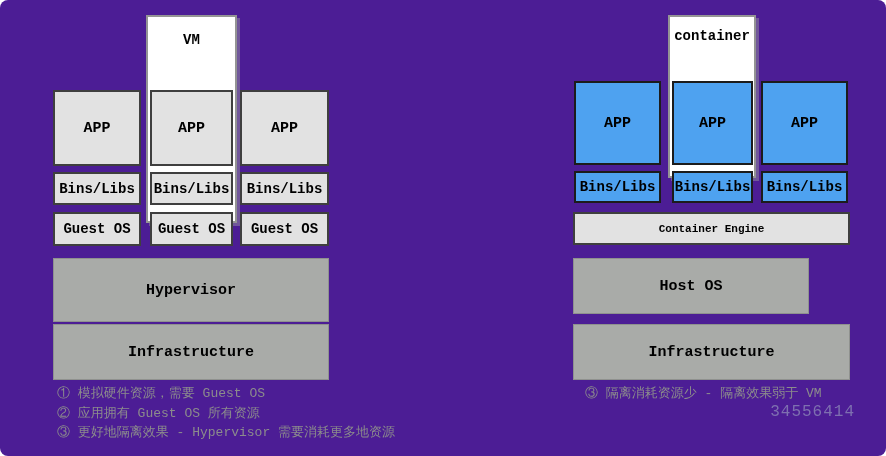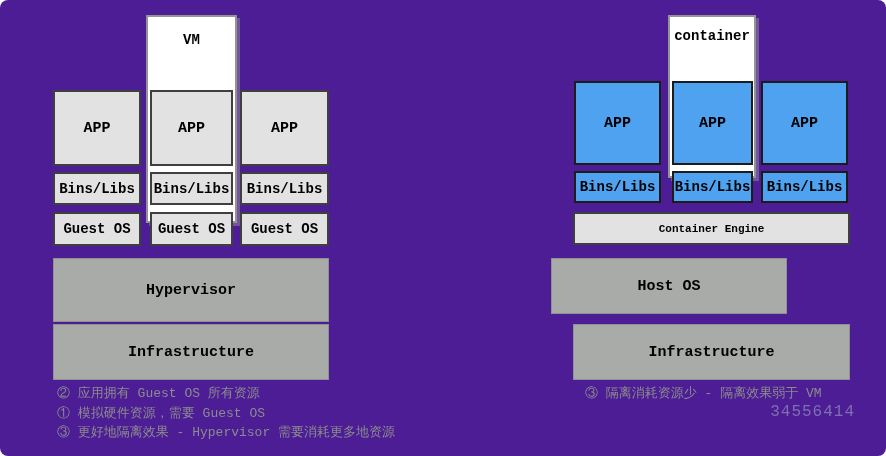--- a/index.html
+++ b/index.html
@@ -53,40 +53,40 @@
   <div class="box light fs14" style="left:240px;top:144px;width:89px;height:33px;">Bins/Libs</div>
 
   <div class="box light fs14" style="left:53px;top:184px;width:88px;height:34px;">Guest OS</div>
   <div class="box light fs14" style="left:150px;top:184px;width:83px;height:34px;">Guest OS</div>
   <div class="box light fs14" style="left:240px;top:184px;width:89px;height:34px;">Guest OS</div>
 
   <div class="box gray fs15" style="left:53px;top:230px;width:276px;height:64px;">Hypervisor</div>
   <div class="box gray fs15" style="left:53px;top:296px;width:276px;height:56px;">Infrastructure</div>
 
   <div class="notes" style="left:57px;top:384px;">
+    <div>① 模拟硬件资源，需要 Guest OS</div>
     <div>② 应用拥有 Guest OS 所有资源</div>
-    <div>① 模拟硬件资源，需要 Guest OS</div>
     <div>③ 更好地隔离效果 - Hypervisor 需要消耗更多地资源</div>
   </div>
 
   <div class="wrapper" style="left:668px;top:15px;width:88px;height:163px;">
     <div class="wrapper-label" style="top:0;height:37px;">container</div>
   </div>
 
   <div class="box blue fs15" style="left:574px;top:53px;width:87px;height:84px;">APP</div>
   <div class="box blue fs15" style="left:672px;top:53px;width:81px;height:84px;">APP</div>
   <div class="box blue fs15" style="left:761px;top:53px;width:87px;height:84px;">APP</div>
 
   <div class="box blue fs14" style="left:574px;top:143px;width:87px;height:32px;">Bins/Libs</div>
   <div class="box blue fs14" style="left:672px;top:143px;width:81px;height:32px;">Bins/Libs</div>
   <div class="box blue fs14" style="left:761px;top:143px;width:87px;height:32px;">Bins/Libs</div>
 
   <div class="box light fs13" style="left:573px;top:184px;width:277px;height:33px;">Container Engine</div>
 
-  <div class="box gray fs15" style="left:551px;top:230px;width:236px;height:56px;">Host OS</div>
+  <div class="box gray fs15" style="left:573px;top:230px;width:236px;height:56px;">Host OS</div>
   <div class="box gray fs15" style="left:573px;top:296px;width:277px;height:56px;">Infrastructure</div>
 
   <div class="watermark">34556414</div>
 
   <div class="notes" style="left:585px;top:384px;">
     <div>③ 隔离消耗资源少 - 隔离效果弱于 VM</div>
   </div>
 
 </div>
 

